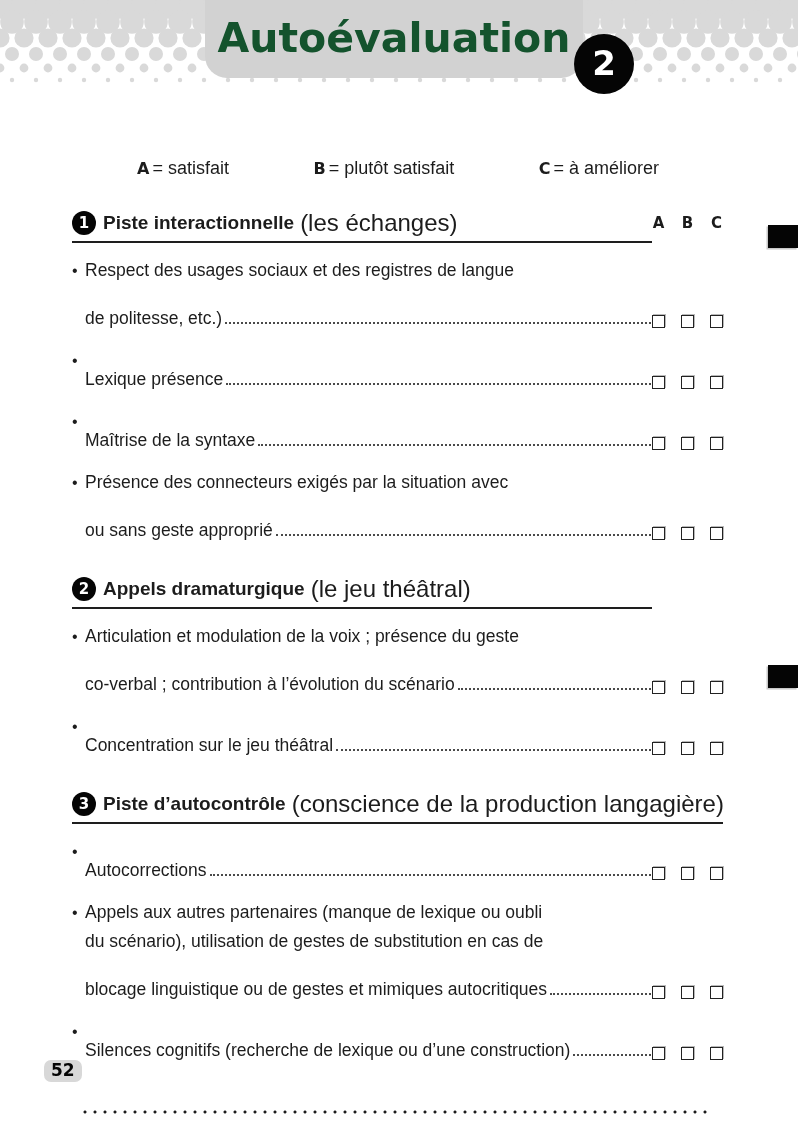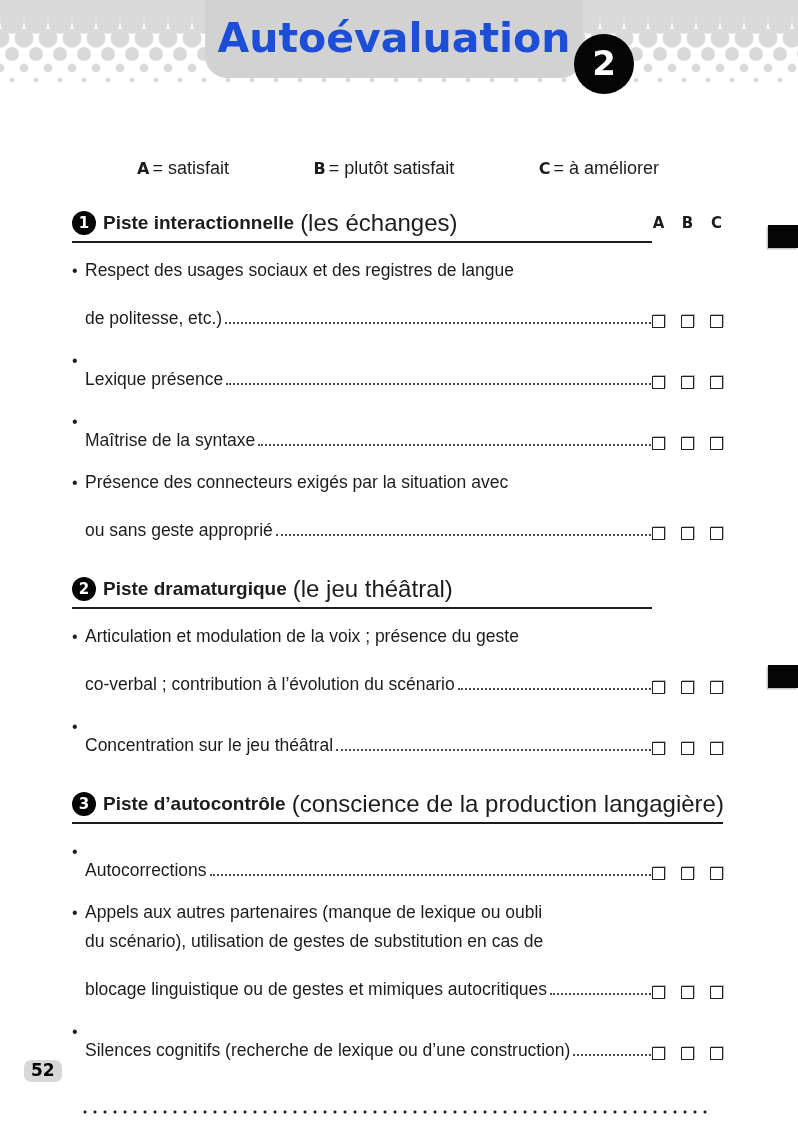--- a/index.html
+++ b/index.html
@@ -6,21 +6,21 @@
   body{font-family:"Liberation Sans",sans-serif;background:#fff;}
   .page{position:relative;width:798px;height:1123px;background:#ffffff;overflow:hidden;color:#1c1c1c;}
 
   
   .halftone{position:absolute;top:0;left:0;z-index:0;}
 
   
   .header-box{position:absolute;left:205px;top:0;width:378px;height:78px;background:#d2d2d2;
     border-radius:0 0 22px 22px;z-index:1;display:flex;align-items:center;justify-content:center;}
   .header-title{font-family:"DejaVu Sans",sans-serif;font-weight:bold;font-size:41px;letter-spacing:0px;
-    color:#1d4ed8;padding-bottom:2px;}
+    color:#14532d;padding-bottom:2px;}
   .header-num{position:absolute;left:574px;top:34px;width:60px;height:60px;border-radius:50%;background:#050505;
     z-index:2;display:flex;align-items:center;justify-content:center;}
   .header-num span{color:#ffffff;font-family:"DejaVu Sans",sans-serif;font-weight:bold;font-size:34px;padding-bottom:2px;}
 
   
   .edge-tab{position:absolute;left:768px;width:30px;height:23px;background:#050505;box-shadow:-1.5px 1.5px 0 #c8c8c8;}
   .edge-tab.t1{top:225px;}
   .edge-tab.t2{top:665px;}
 
   
@@ -55,21 +55,21 @@
   
   .comments{margin-top:30px;width:640px;}
   .comments-first{display:flex;align-items:baseline;}
   .comments-label{font-weight:bold;font-size:18.5px;white-space:nowrap;}
   .dotline{flex:1;height:22px;margin-left:8px;
     background-image:radial-gradient(circle,#1c1c1c 1.4px,transparent 1.7px);
     background-size:10px 10px;background-position:0 bottom;background-repeat:repeat-x;}
   .dotline.full{margin-left:0;margin-top:25px;width:640px;flex:none;}
 
   
-  .page-badge{position:absolute;left:24px;top:1060px;background:#d8d8d8;border-radius:7px;padding:0px 7px 2px 7px;
+  .page-badge{position:absolute;left:44px;top:1060px;background:#d8d8d8;border-radius:7px;padding:0px 7px 2px 7px;
     font-family:"DejaVu Sans",sans-serif;font-weight:bold;font-size:17px;color:#050505;z-index:1;}
 </style>
 </head>
 <body>
 
 <div class="page">
 
   <svg class="halftone" width="798" height="100">
       <circle cx="-12" cy="-8" r="13.2" fill="#d9d9d9"></circle>
       <circle cx="12" cy="-8" r="13.2" fill="#d9d9d9"></circle>
@@ -412,21 +412,21 @@
                 <span class="checkbox"></span>
               </div>
   </div>
 </div>
   </section>
 
   <section class="section">
     <div class="sec-row">
       <div class="sec-head">
         <span class="numcircle">2</span>
-        <span class="sec-title">Piste dramaturgique</span>
+        <span class="sec-title">Appels dramaturgique</span>
         <span class="sec-sub">(le jeu théâtral)</span>
       </div>
 
     </div>
     <div class="items">
   <div class="item">
     <div class="item-text">
                 <span class="bullet">•</span>
                 <div class="line"><span>Articulation et modulation de la voix ; présence du geste</span></div>
                 <div class="line final">

